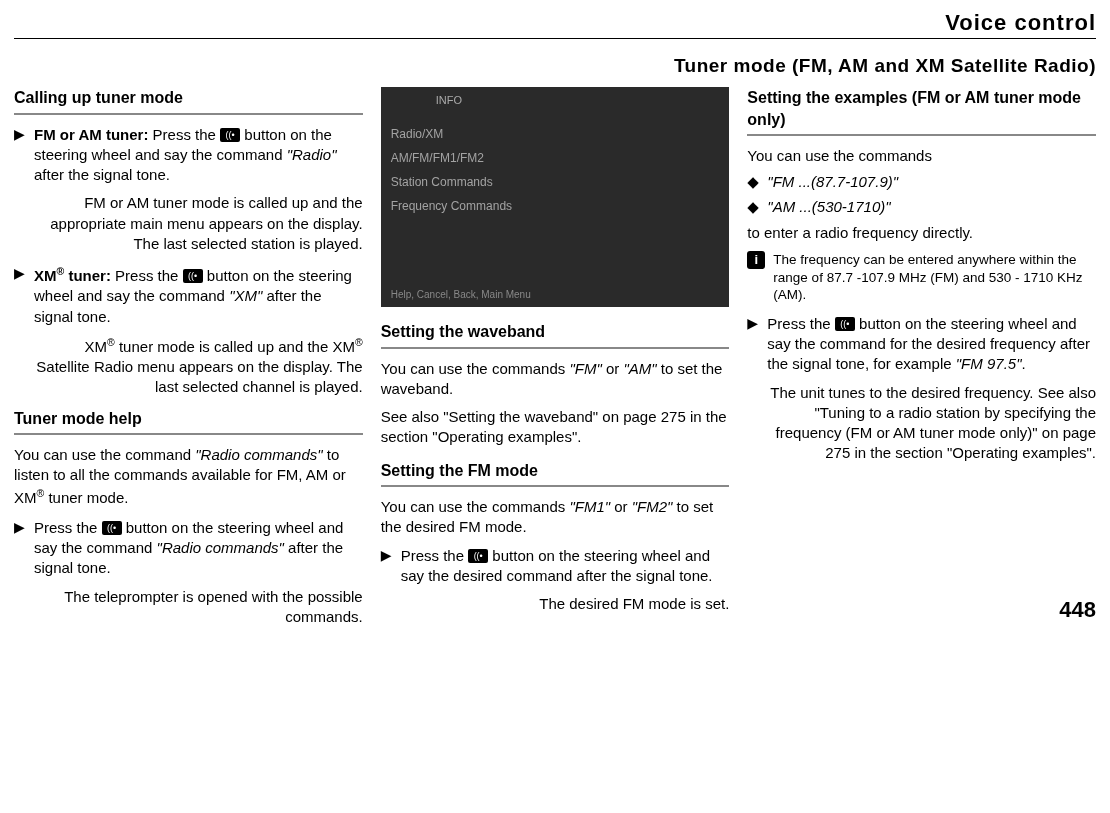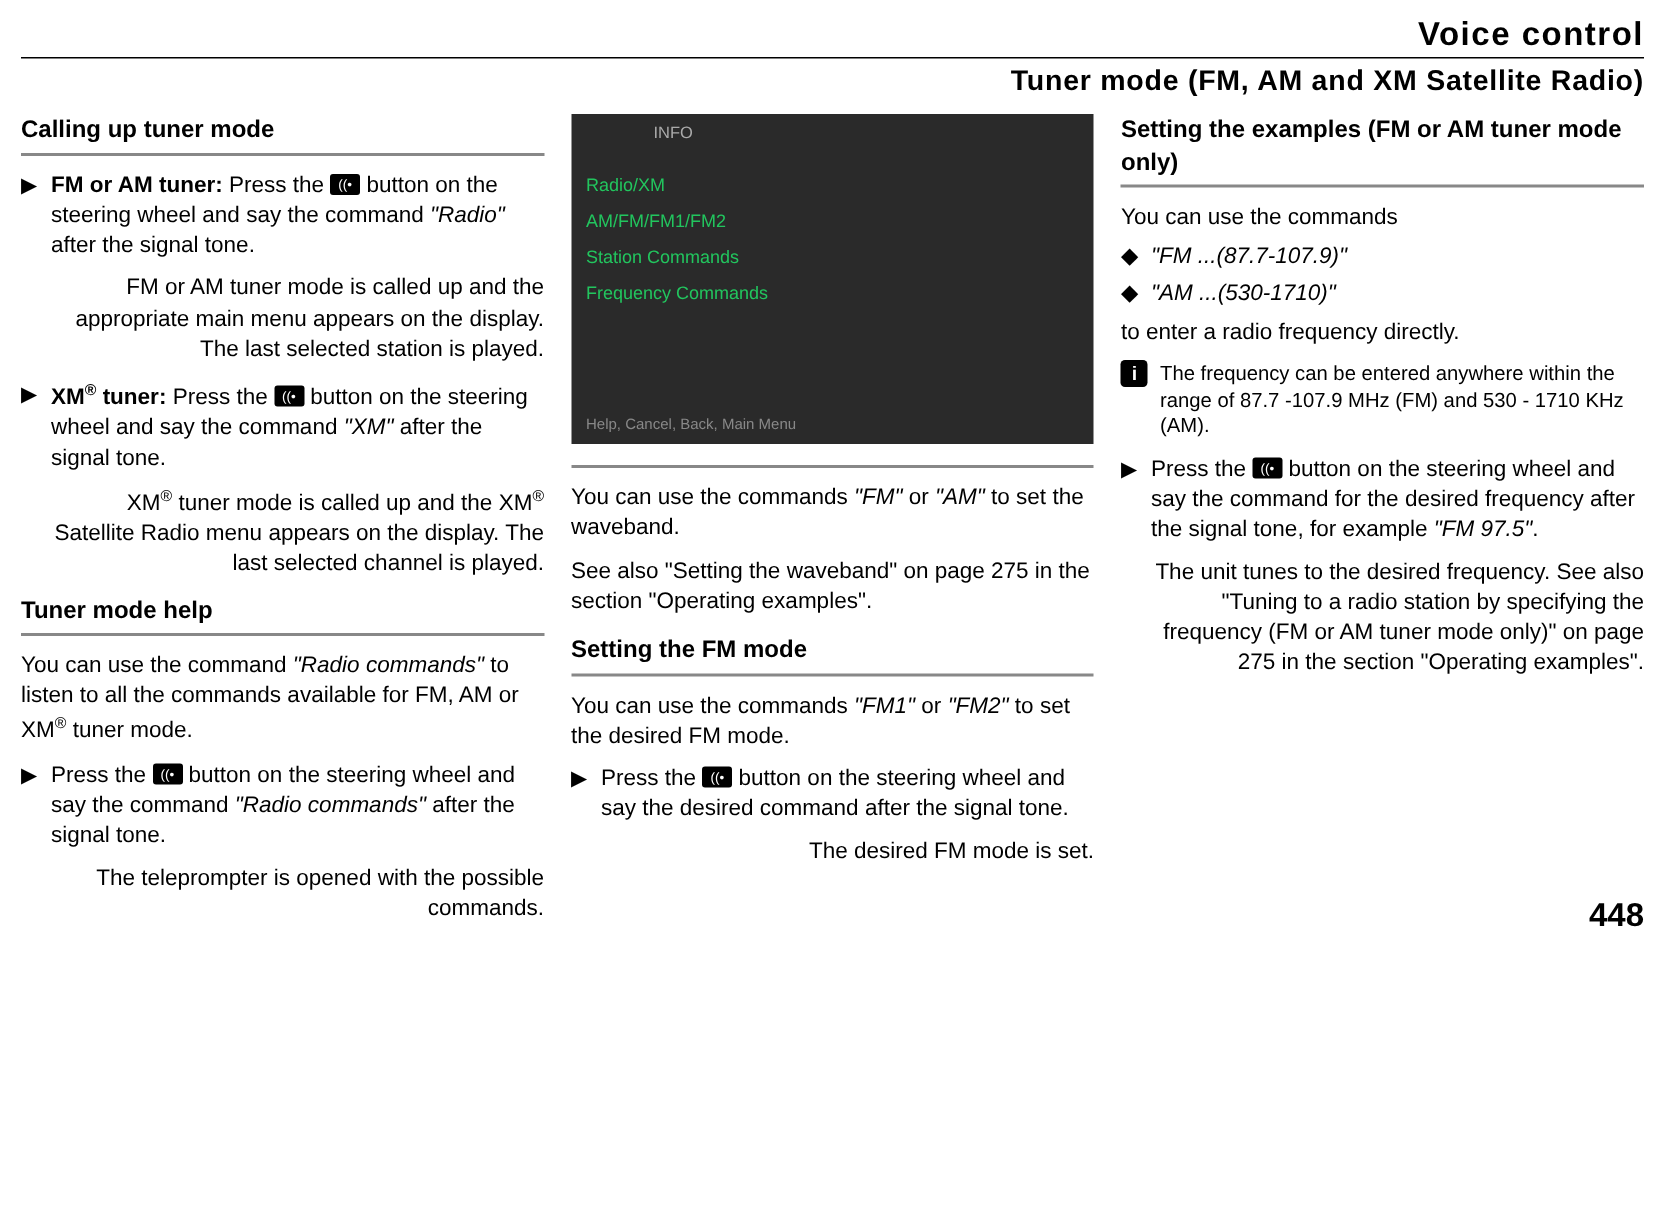--- a/index.html
+++ b/index.html
@@ -23,21 +23,21 @@
     letter-spacing: 1px;
     margin-bottom: 2px;
   }
   .subheader {
     text-align: right;
     font-weight: bold;
     font-size: 19px;
     letter-spacing: 0.5px;
     margin-bottom: 10px;
     border-top: 1px solid #000;
-    padding-top: 5px;
+    padding-top: 16px;
   }
   .columns {
     display: flex;
     gap: 18px;
   }
   .col {
     flex: 1;
     font-size: 15px;
     line-height: 1.35;
   }
@@ -97,21 +97,21 @@
     flex-direction: column;
     justify-content: flex-start;
   }
   .ss-top {
     color: #aaa;
     font-size: 11px;
     margin-bottom: 14px;
     padding-left: 45px;
   }
   .ss-line {
-    color: #22c55e;
+    color: #a3a3a3;
     margin: 4px 0;
     font-size: 12px;
   }
   .ss-bottom {
     margin-top: auto;
     color: #888;
     font-size: 10px;
   }
   .bullet {
     display: flex;
@@ -200,20 +200,21 @@
     <div class="col">
       <div class="screenshot">
         <div class="ss-top">INFO</div>
         <div class="ss-line">Radio/XM</div>
         <div class="ss-line">AM/FM/FM1/FM2</div>
         <div class="ss-line">Station Commands</div>
         <div class="ss-line">Frequency Commands</div>
         <div class="ss-bottom">Help, Cancel, Back, Main Menu</div>
       </div>
 
+      <h3>Setting the waveband</h3>
       <div class="rule"></div>
       <p style="margin:0 0 8px 0;">
         <span>You can use the commands </span><span class="italic">"FM"</span><span> or </span><span class="italic">"AM"</span><span> to set the waveband.</span>
       </p>
       <p style="margin:0 0 12px 0;">See also "Setting the waveband" on page 275 in the section "Operating examples".</p>
 
       <h3>Setting the FM mode</h3>
       <div class="rule"></div>
       <p style="margin:0 0 8px 0;">
         <span>You can use the commands </span><span class="italic">"FM1"</span><span> or </span><span class="italic">"FM2"</span><span> to set the desired FM mode.</span>

